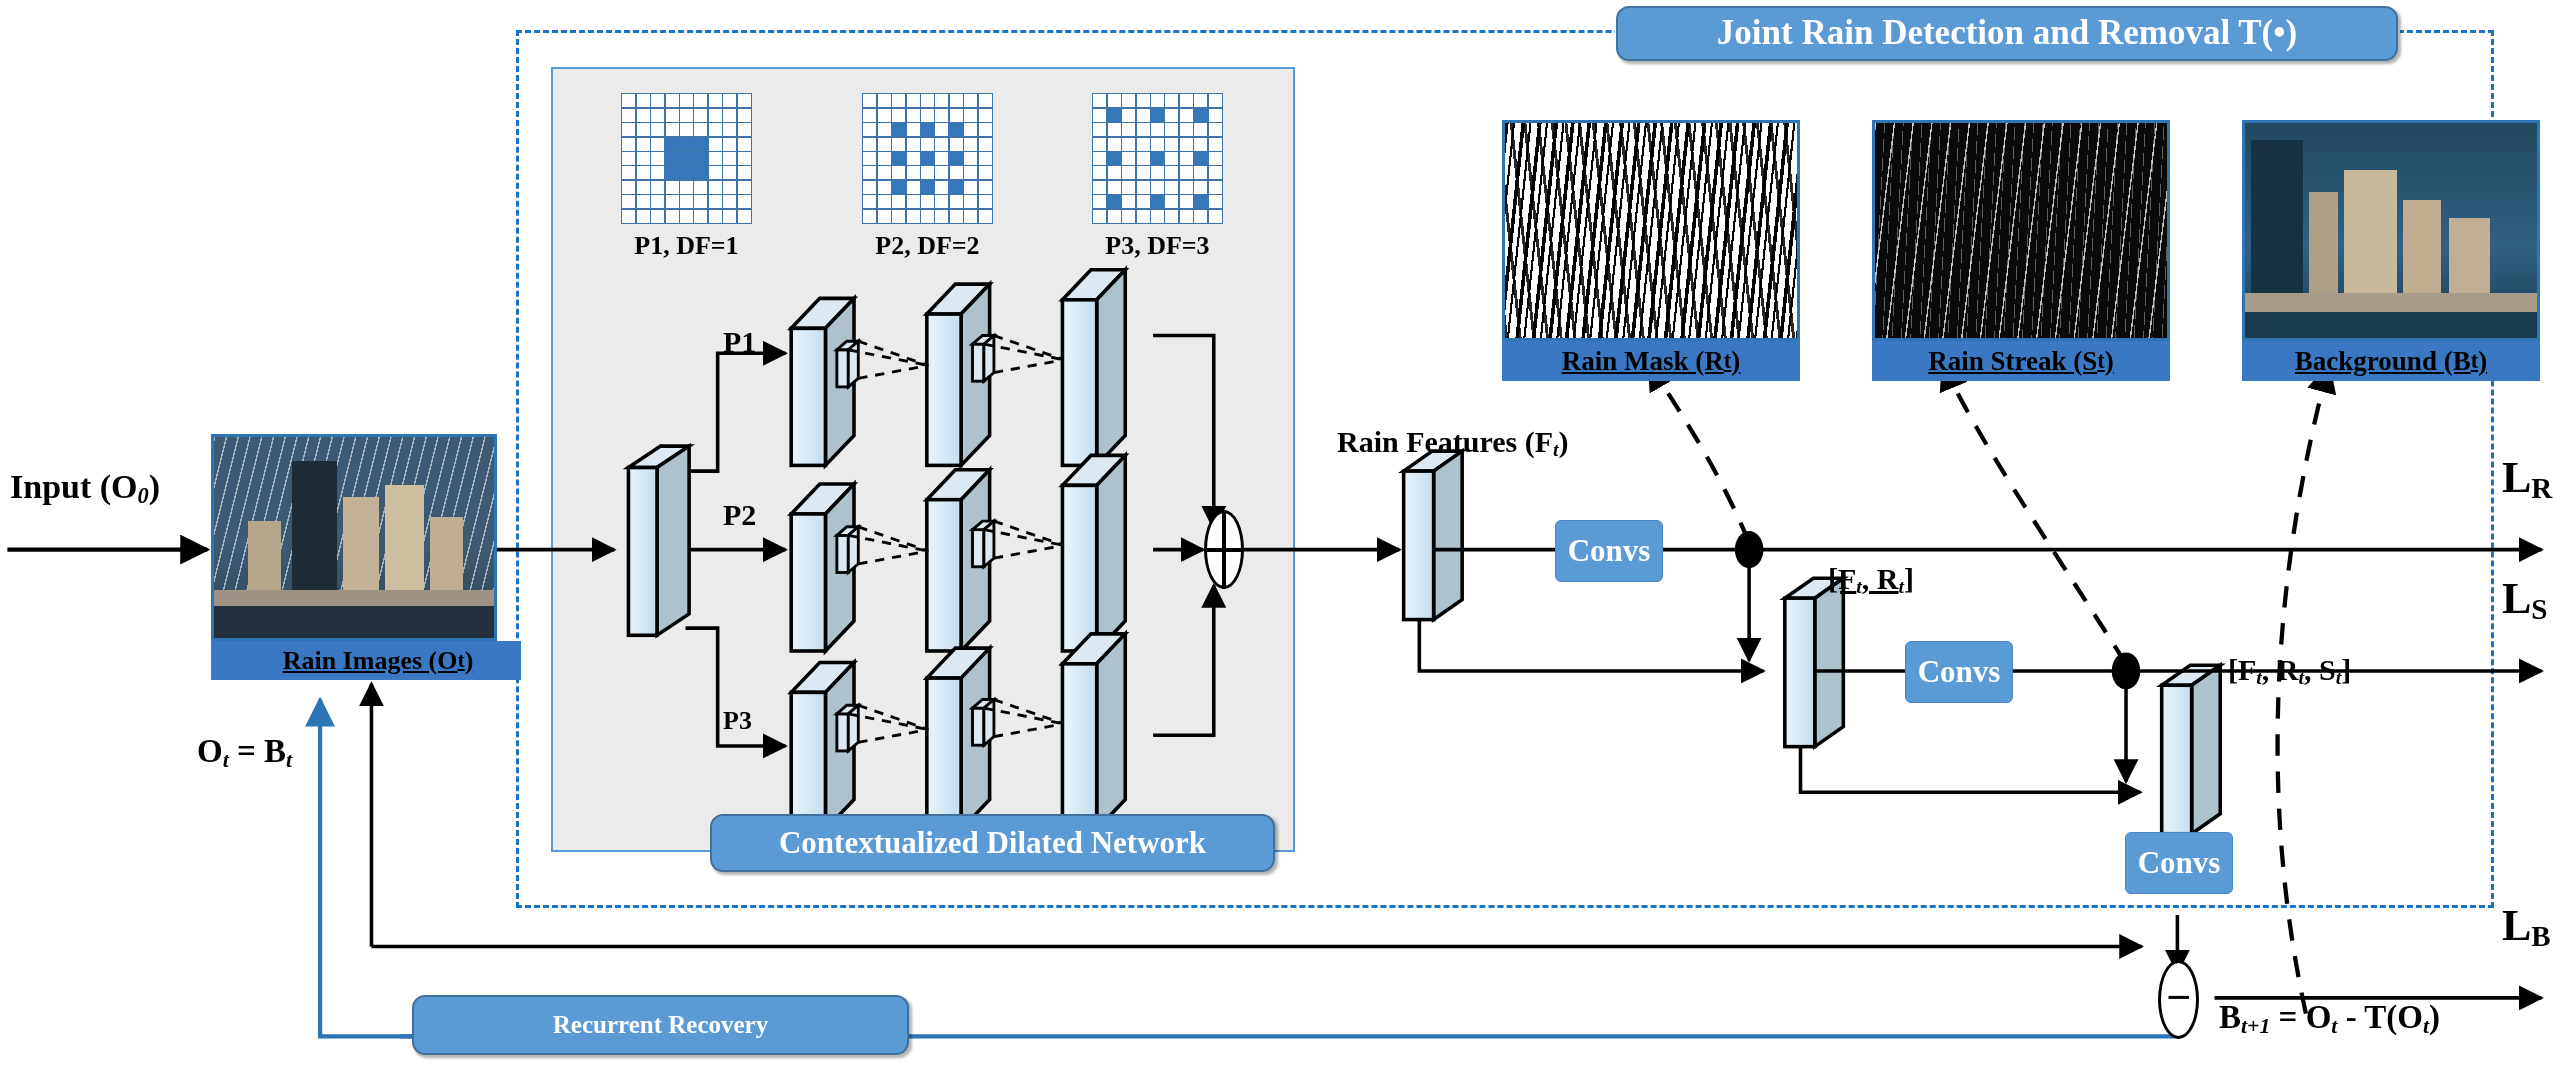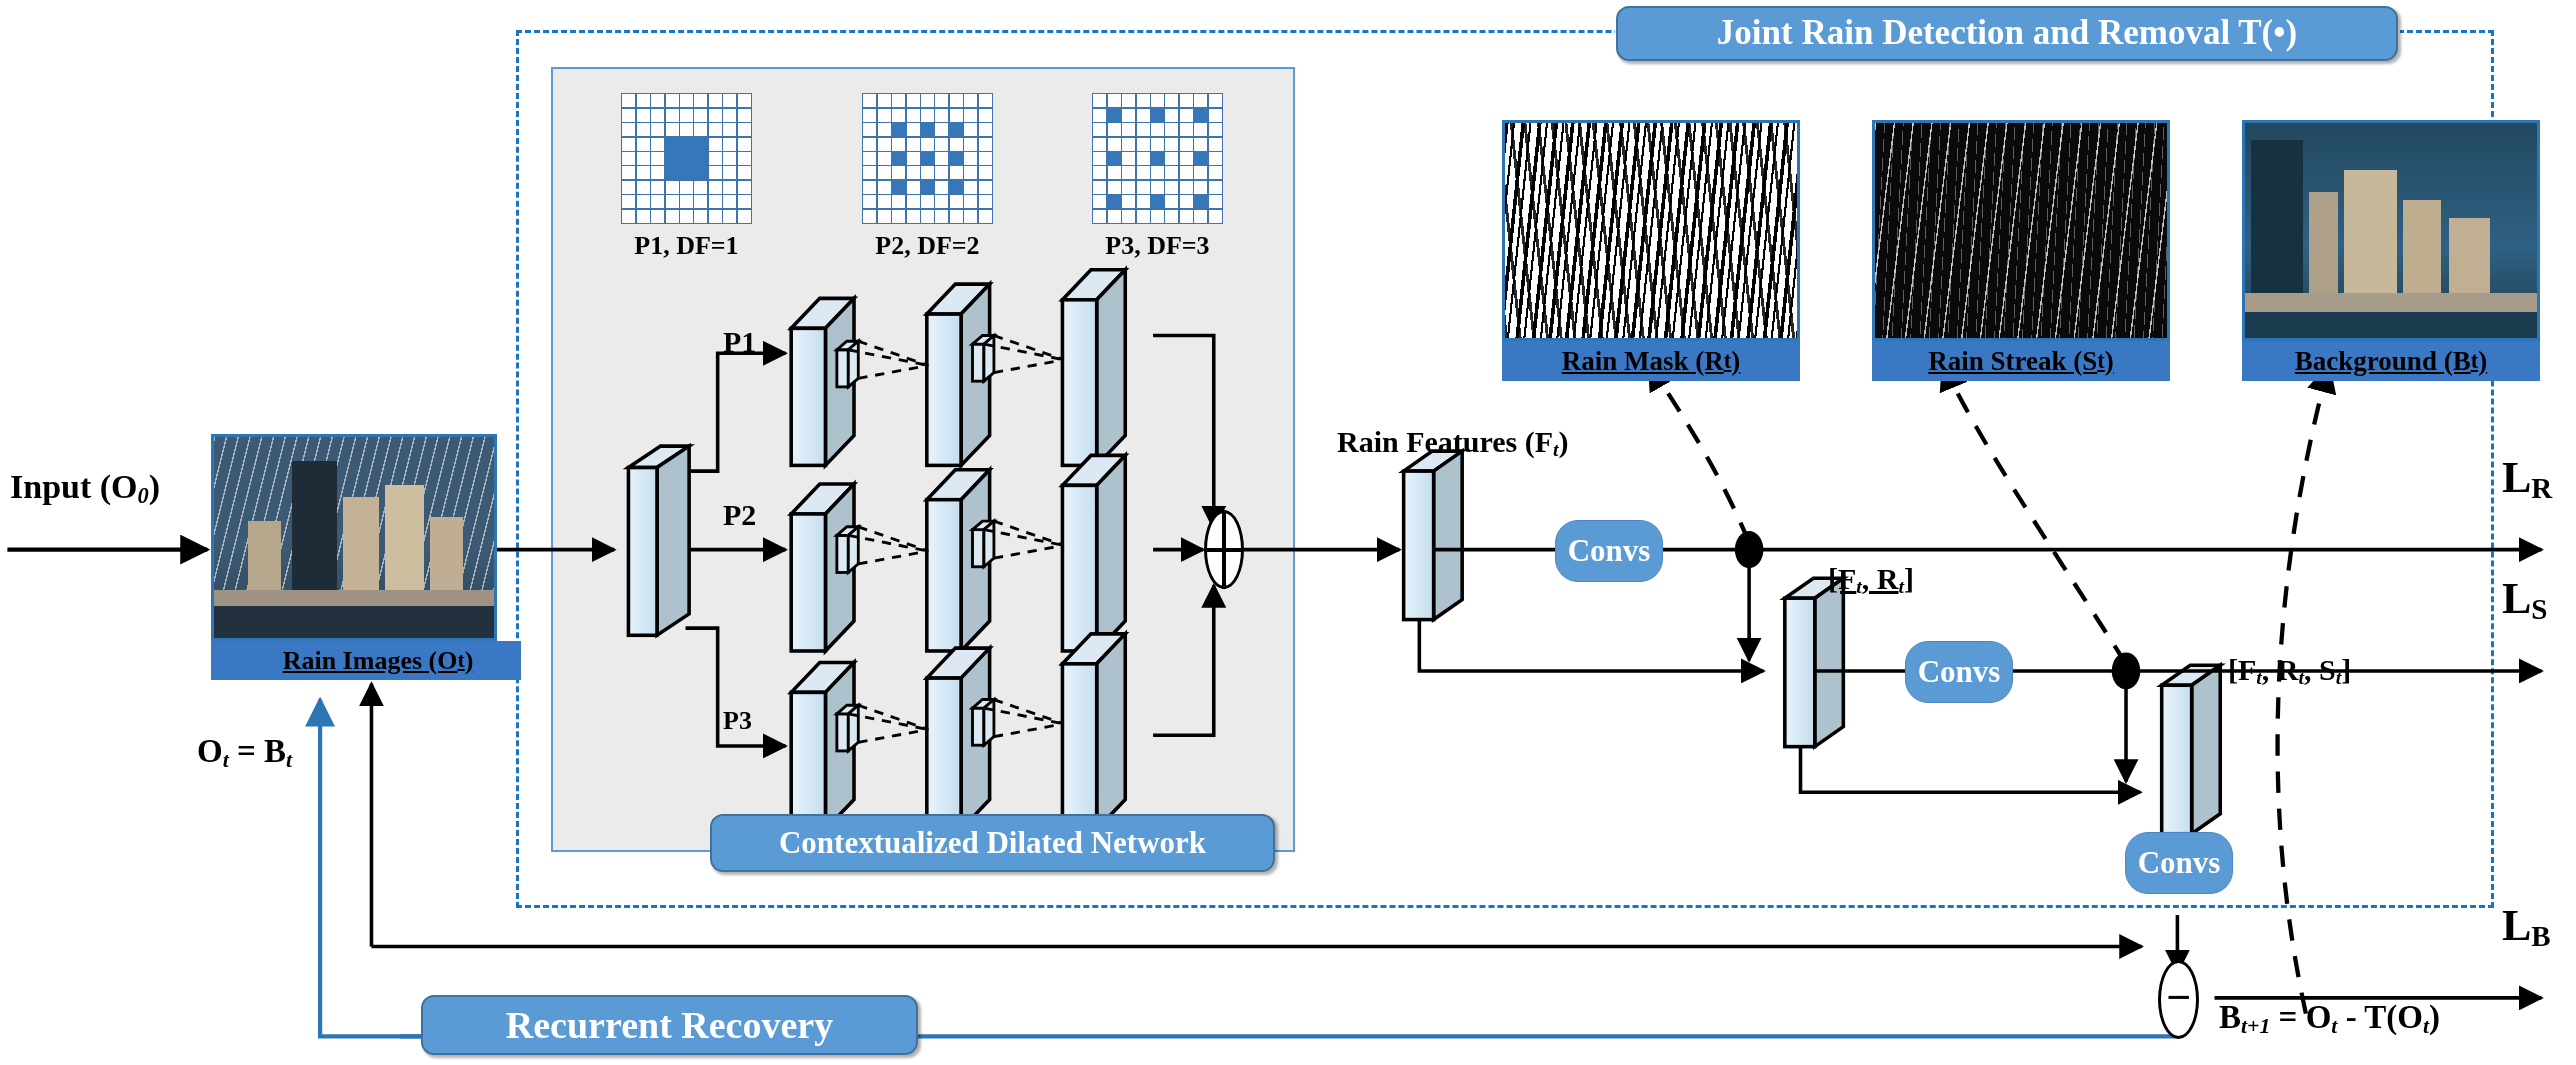--- a/index.html
+++ b/index.html
@@ -7,21 +7,21 @@
        font-family:"Liberation Serif",serif;}
   .abs{position:absolute;}
   
   .lbl{font-weight:bold;color:#000;white-space:nowrap;line-height:1;}
   .lbl sub{font-size:.66em;font-style:italic;font-weight:bold;vertical-align:-.22em;}
   
   .banner{background:#5B9BD5;border:2.1px solid #41719C;border-radius:13px;
           color:#fff;font-weight:bold;text-align:center;white-space:nowrap;
           display:flex;align-items:center;justify-content:center;
           box-shadow:2.1px 2.9px 2.9px rgba(0,0,0,.30);}
-  .convs{background:#5B9BD5;border:1.4px solid #4A86C4;border-radius:23px;color:#fff;
+  .convs{background:#5B9BD5;border:1.4px solid #4A86C4;border-radius:6px;color:#fff;
          font-weight:bold;display:flex;align-items:center;justify-content:center;
          white-space:nowrap;}
   
   .imgcard{border:3.6px solid #2E75B6;box-sizing:border-box;overflow:hidden;}
   .imgcap{background:#3B78C3;color:#000000;font-weight:bold;text-align:center;
           display:flex;align-items:center;justify-content:center;white-space:nowrap;text-decoration:underline;}
   
   .dashbox{border:3.6px dashed #1874C8;box-sizing:border-box;}
   .panel{background:#EBEBEB;border:2.1px solid #5B9BD5;box-sizing:border-box;}
   
@@ -626,16 +626,16 @@
   <span>L</span><sub style="font-style:normal;">S</sub>
 </div>
 <div class="abs lbl" style="left:2502px;top:904px;font-size:44px;">
   <span>L</span><sub style="font-style:normal;">B</sub>
 </div>
 
 <div class="abs lbl" style="left:2219px;top:1001px;font-size:33px;">
   <span>B</span><sub>t+1</sub><span> = O</span><sub>t</sub><span> - T(O</span><sub>t</sub><span>)</span>
 </div>
 
-<div class="abs banner" style="left:421px;top:995px;width:493px;height:56px;font-size:38px;">
+<div class="abs banner" style="left:412px;top:995px;width:493px;height:56px;font-size:25px;">
   <span>Recurrent Recovery</span>
 </div>
 
 
 </body></html>

